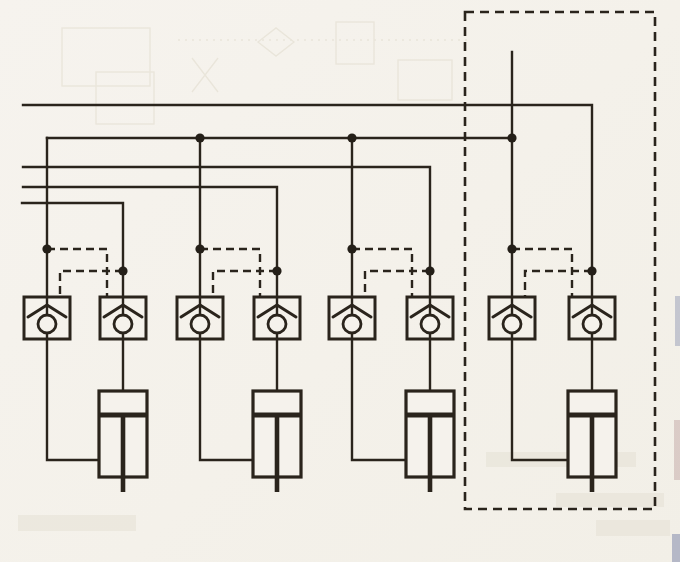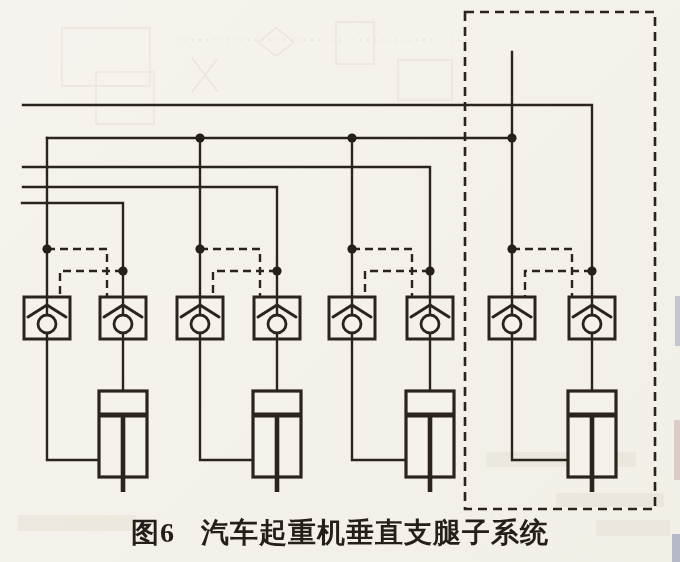--- a/index.html
+++ b/index.html
@@ -128,17 +128,14 @@
 
     <g>
       <use href="#cv" x="512" y="318"></use>
       <use href="#cv" x="592" y="318"></use>
       <use href="#cyl" x="592" y="391"></use>
     </g>
 
     <rect x="465" y="12" width="190" height="497" fill="none" stroke="#2a241c" stroke-width="2.6" stroke-dasharray="9 6"></rect>
   </svg>
 
-  <div class="caption">
-    <span class="fig-label">图6</span><span>汽车起重机垂直支腿子系统</span>
-  </div>
 
 </div>
 
 </body></html>

